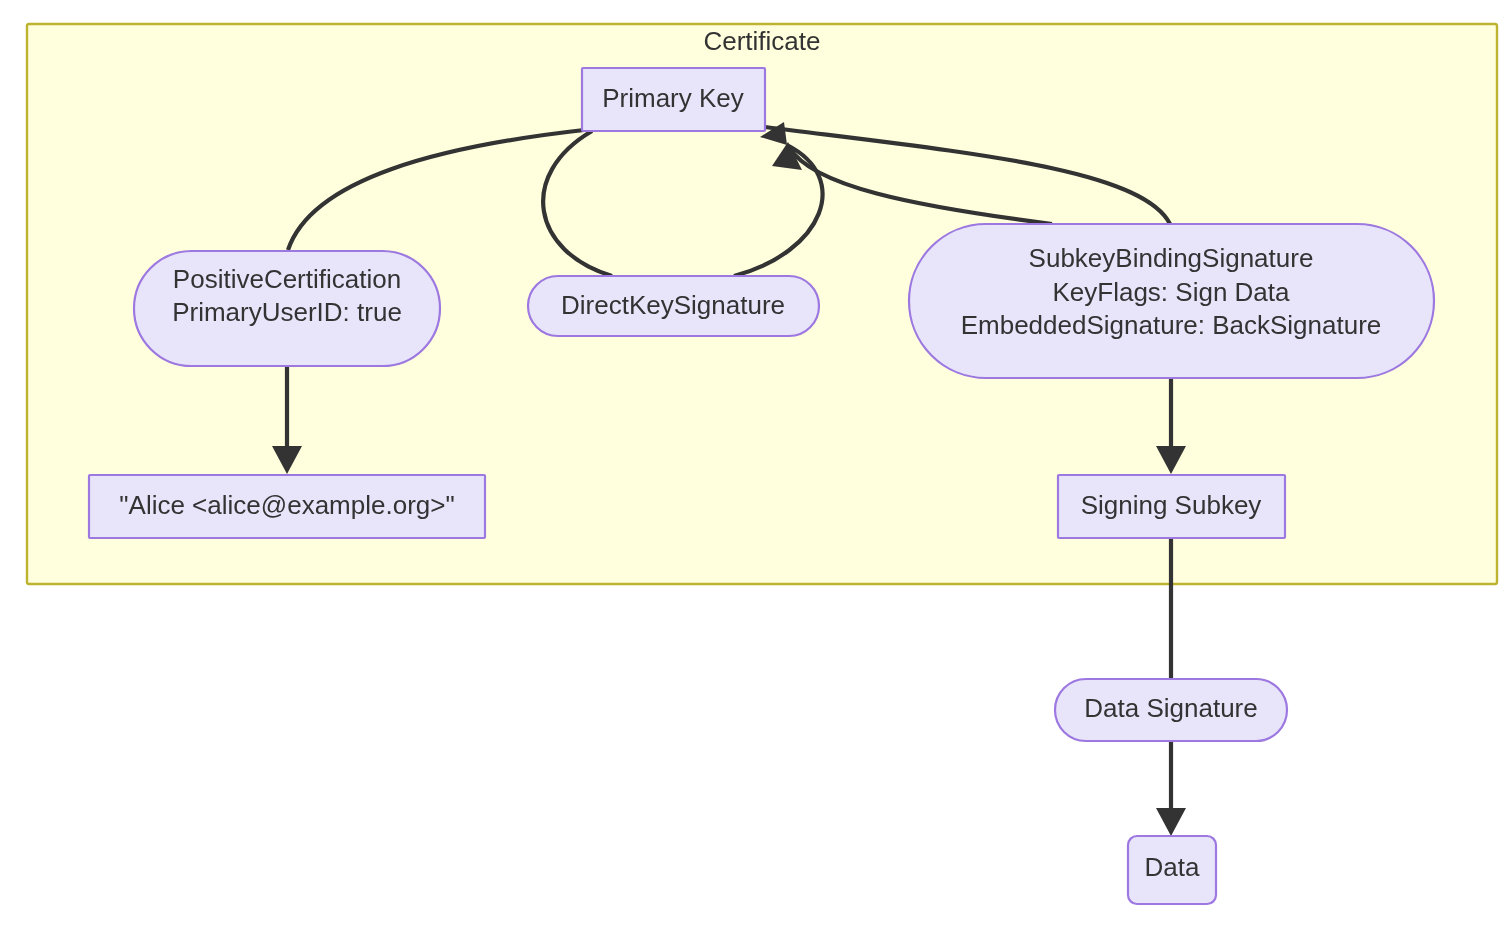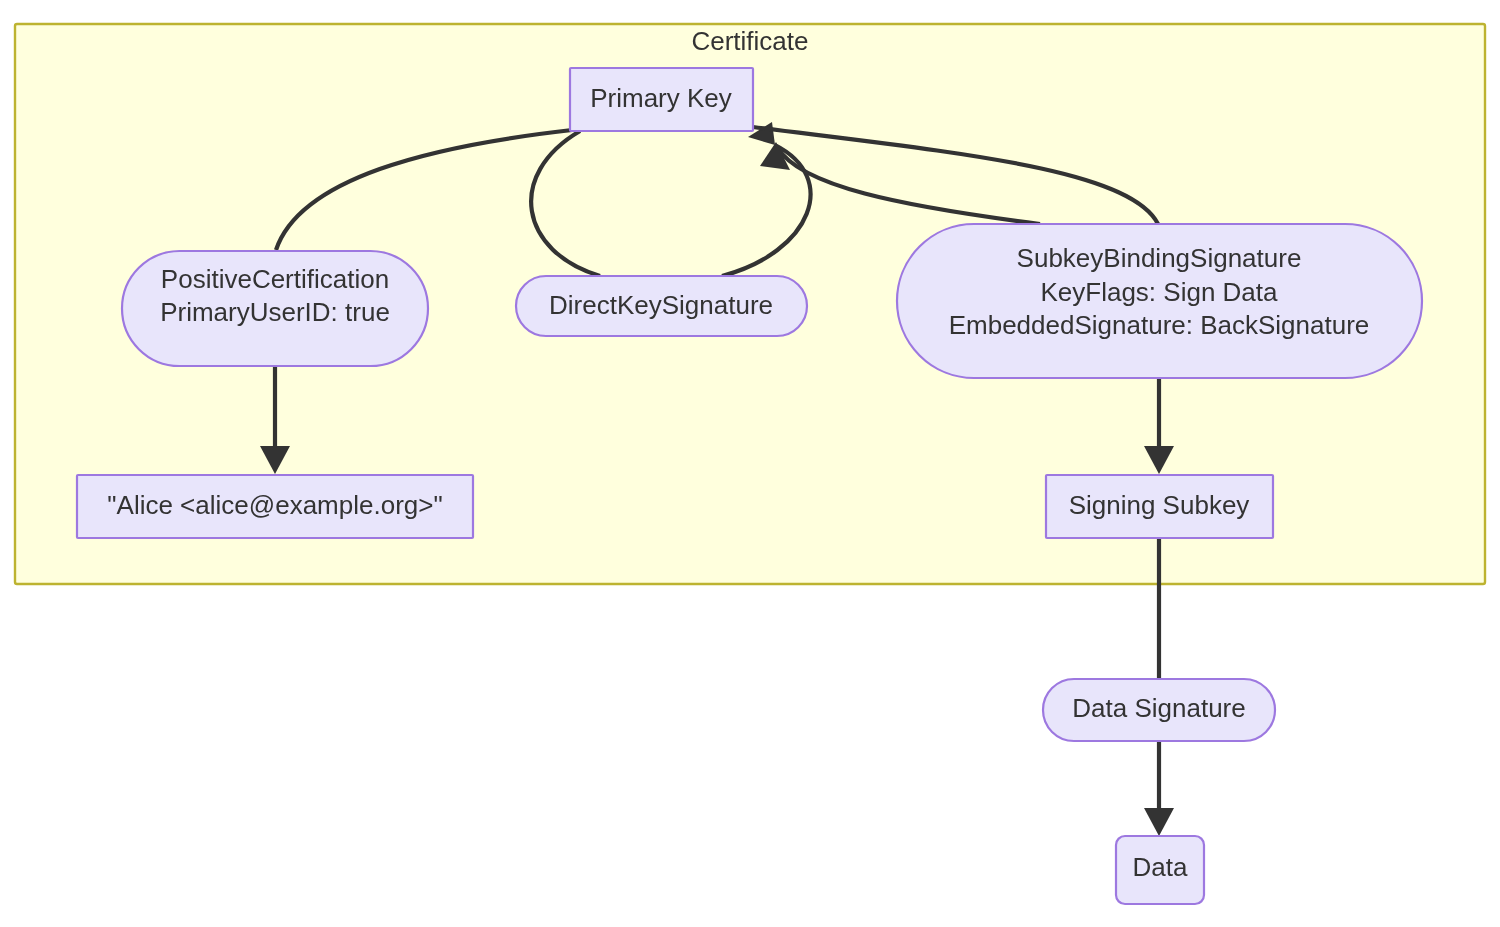--- a/index.html
+++ b/index.html
@@ -10,21 +10,21 @@
   }
   body {
     width: 1500px;
     height: 927px;
     font-family: "Liberation Sans", sans-serif;
     overflow: hidden;
     position: relative;
   }
   #diagram-root {
     position: absolute;
-    left: 0; top: 0;
+    left: 12px; top: 0;
     width: 1232px;
     height: 927px;
     border-radius: 29px;
   }
   svg.diagram-svg {
     position: absolute;
     left: 0; top: 0;
     width: 1500px;
     height: 927px;
     display: block;

